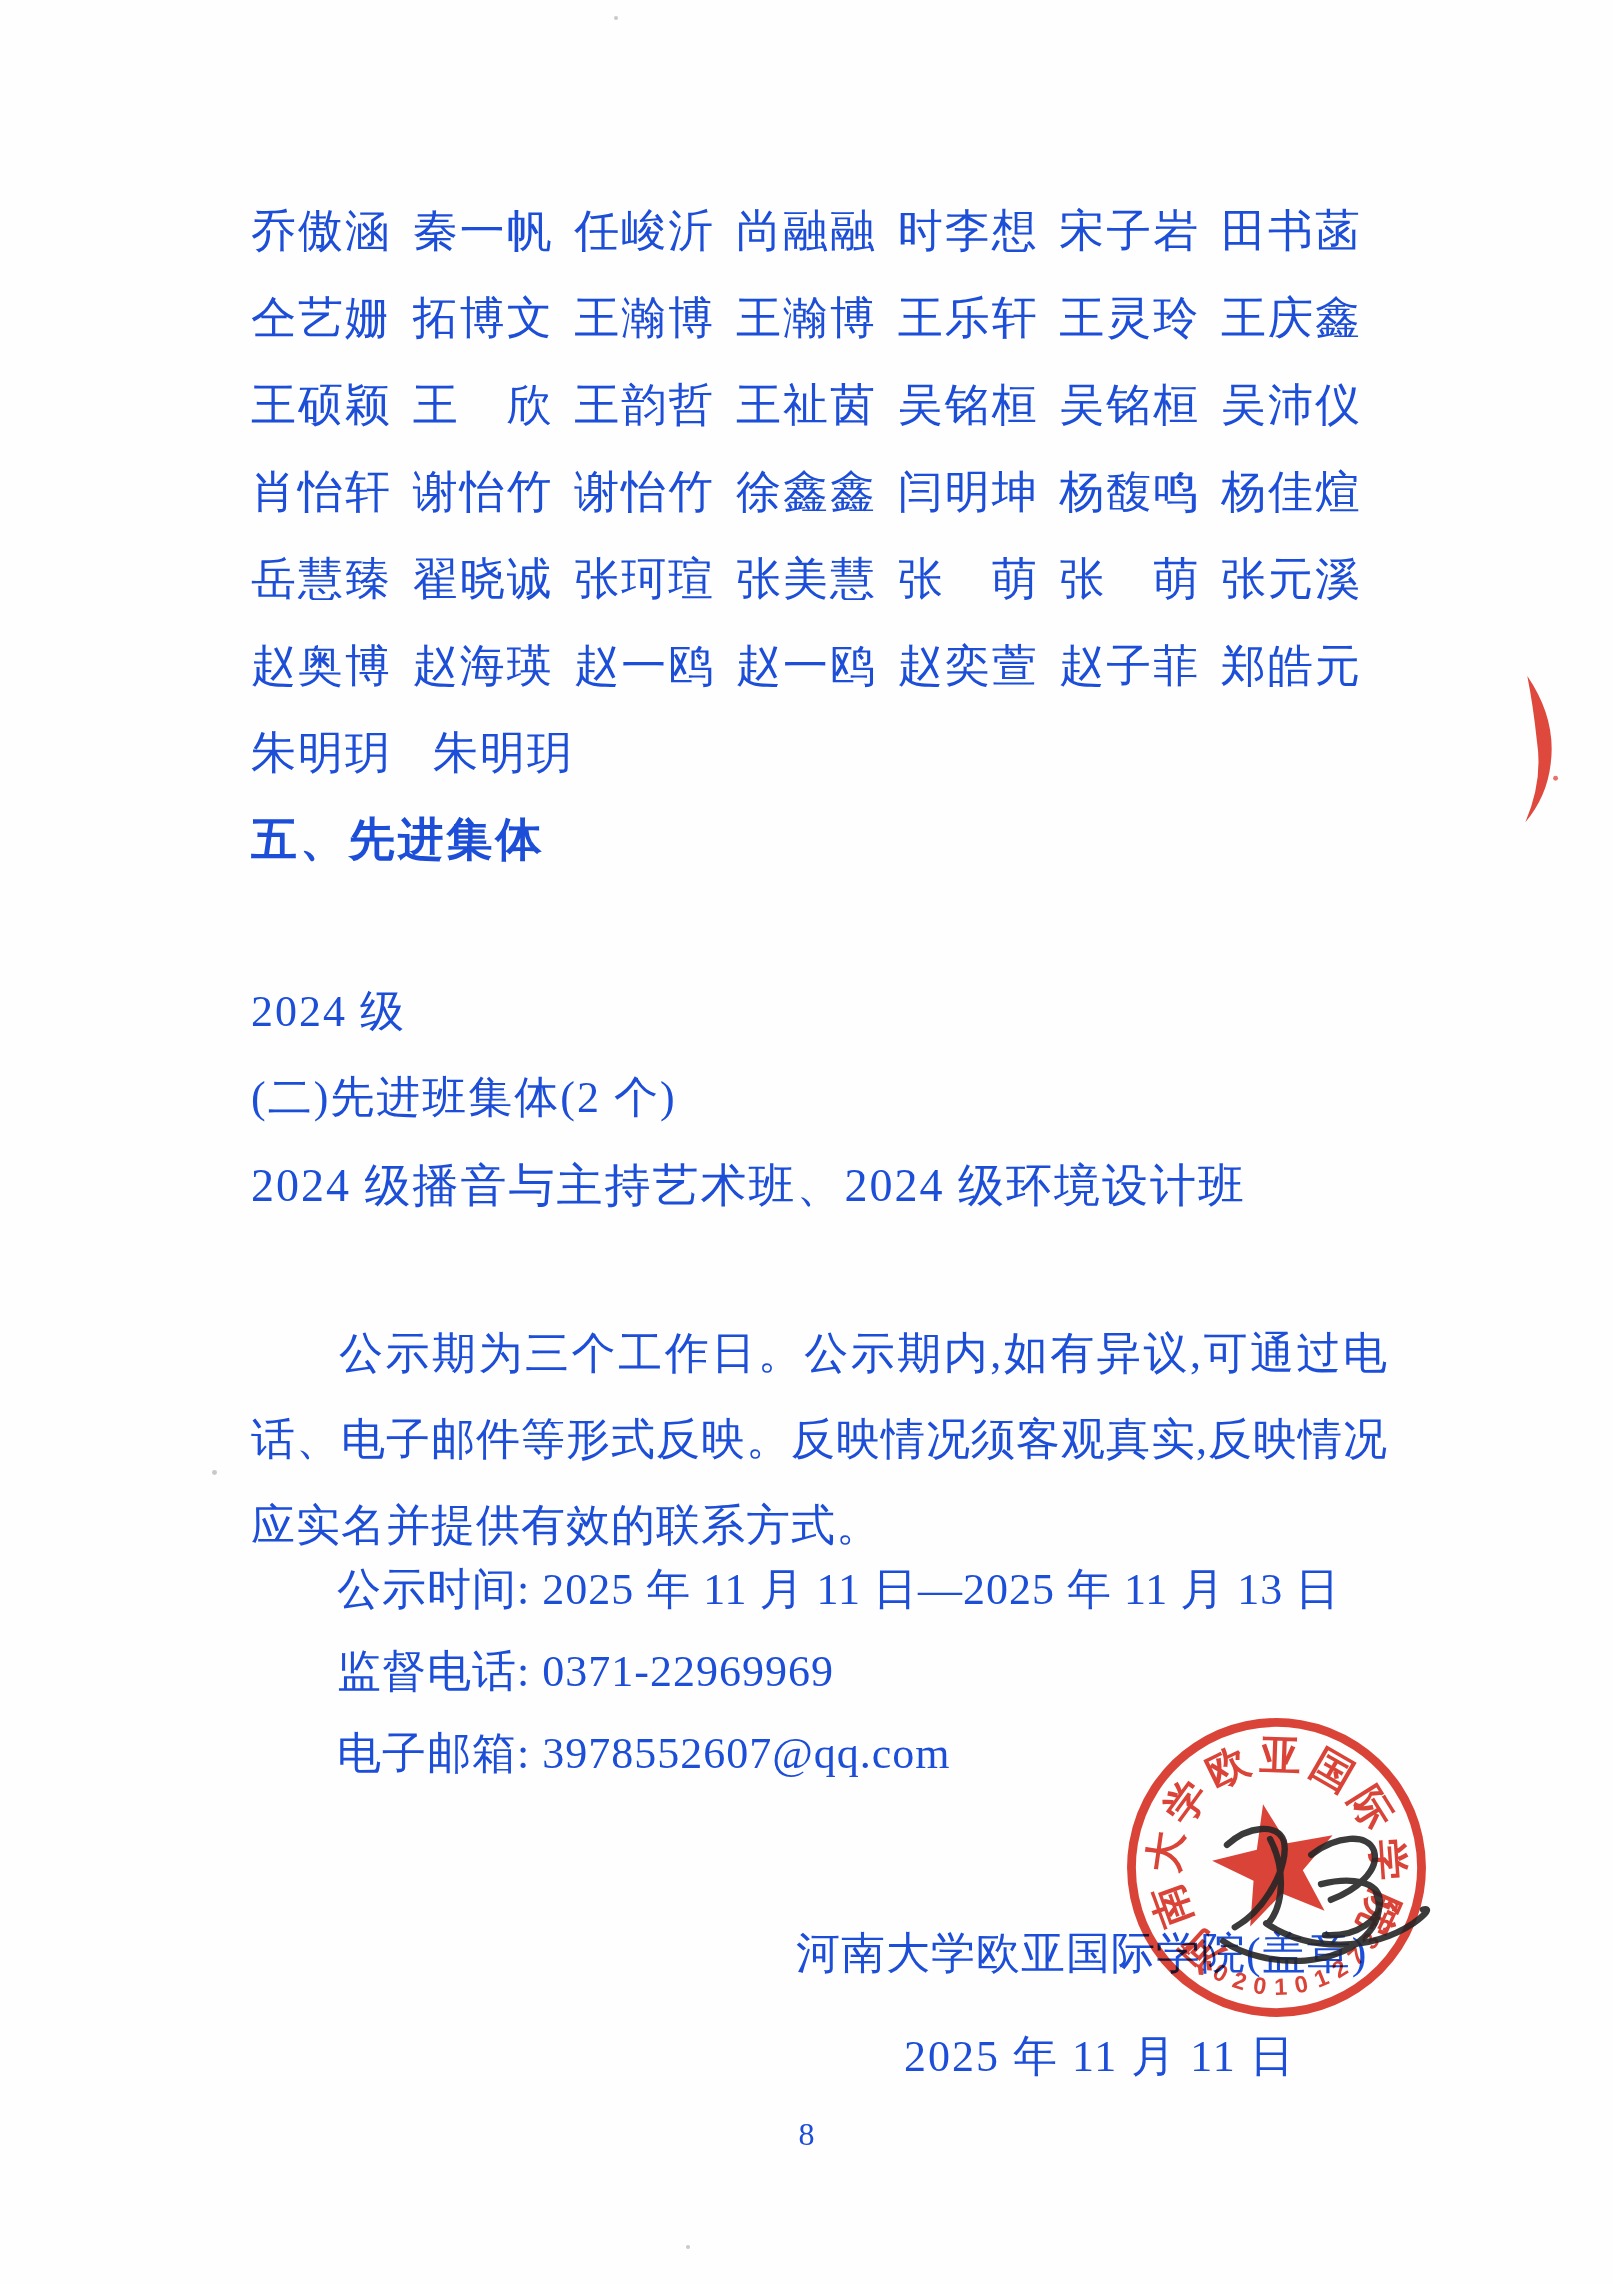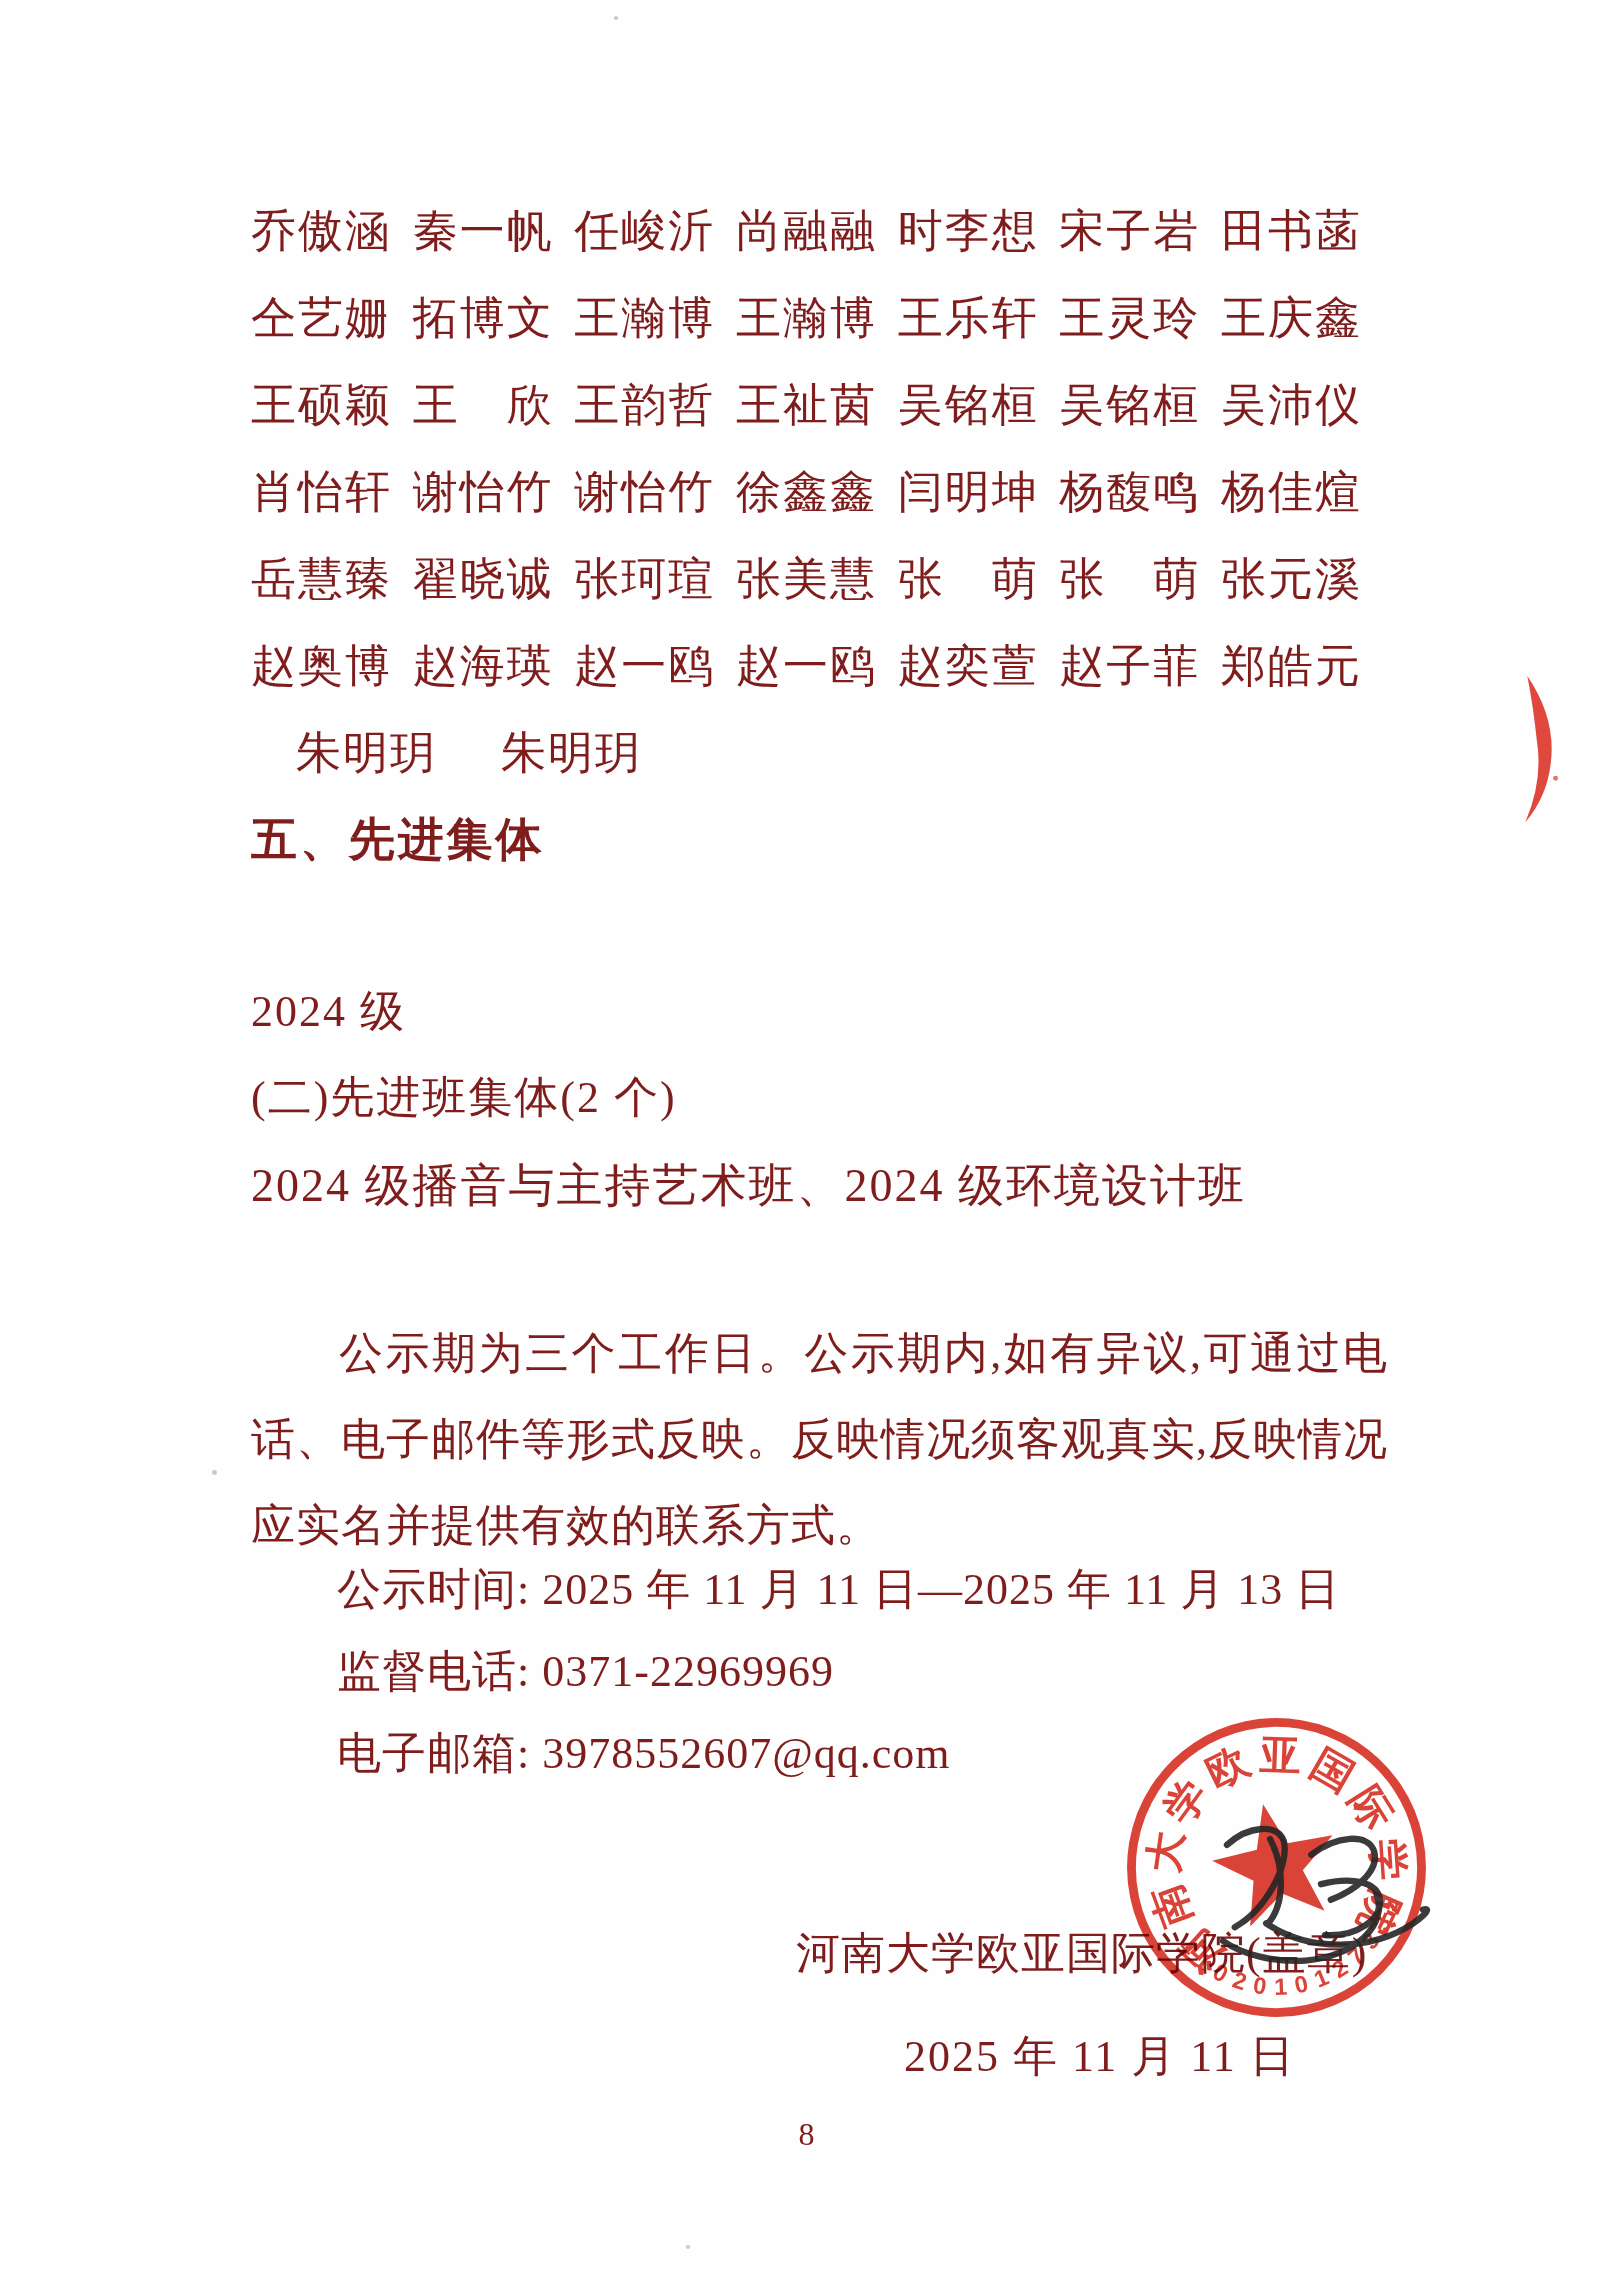--- a/index.html
+++ b/index.html
@@ -3,27 +3,27 @@
 <meta charset="utf-8">
 <style>
   html,body{margin:0;padding:0;background:#e9e9e9;}
   .page{
     position:relative;
     width:1613px;height:2285px;
     margin:0 auto;
     background:#fefefe;
     overflow:hidden;
     font-family:"Liberation Serif","DejaVu Serif",serif;
-    color:#7f1d1d;
+    color:#1d4ed8;
   }
   
   .names-block{position:absolute;left:251px;top:188px;width:1111px;}
   .name-row{display:flex;justify-content:space-between;height:87px;line-height:87px;
     font-size:45px;letter-spacing:2px;white-space:nowrap;}
-  .name-row.partial{justify-content:flex-start;gap:64px;margin-left:45px;}
+  .name-row.partial{justify-content:flex-start;gap:41px;}
   
   .abs{position:absolute;white-space:nowrap;}
   .h-main{left:251px;top:812px;font-size:46px;font-weight:bold;line-height:55px;letter-spacing:2.9px;}
   .h-sub1{left:251px;top:897px;font-size:44px;font-weight:bold;line-height:55px;letter-spacing:2px;}
   .v-sub1{left:251px;top:984px;font-size:44px;line-height:55px;letter-spacing:2px;}
   .h-sub2{left:251px;top:1070px;font-size:44px;font-weight:normal;line-height:55px;letter-spacing:2px;}
   .v-sub2{left:251px;top:1158px;font-size:46px;line-height:55px;letter-spacing:2px;}
   
   .notice-par{position:absolute;left:251px;top:1311px;width:1137px;
     font-size:44px;line-height:86px;text-align:justify;text-indent:88px;letter-spacing:1px;}

